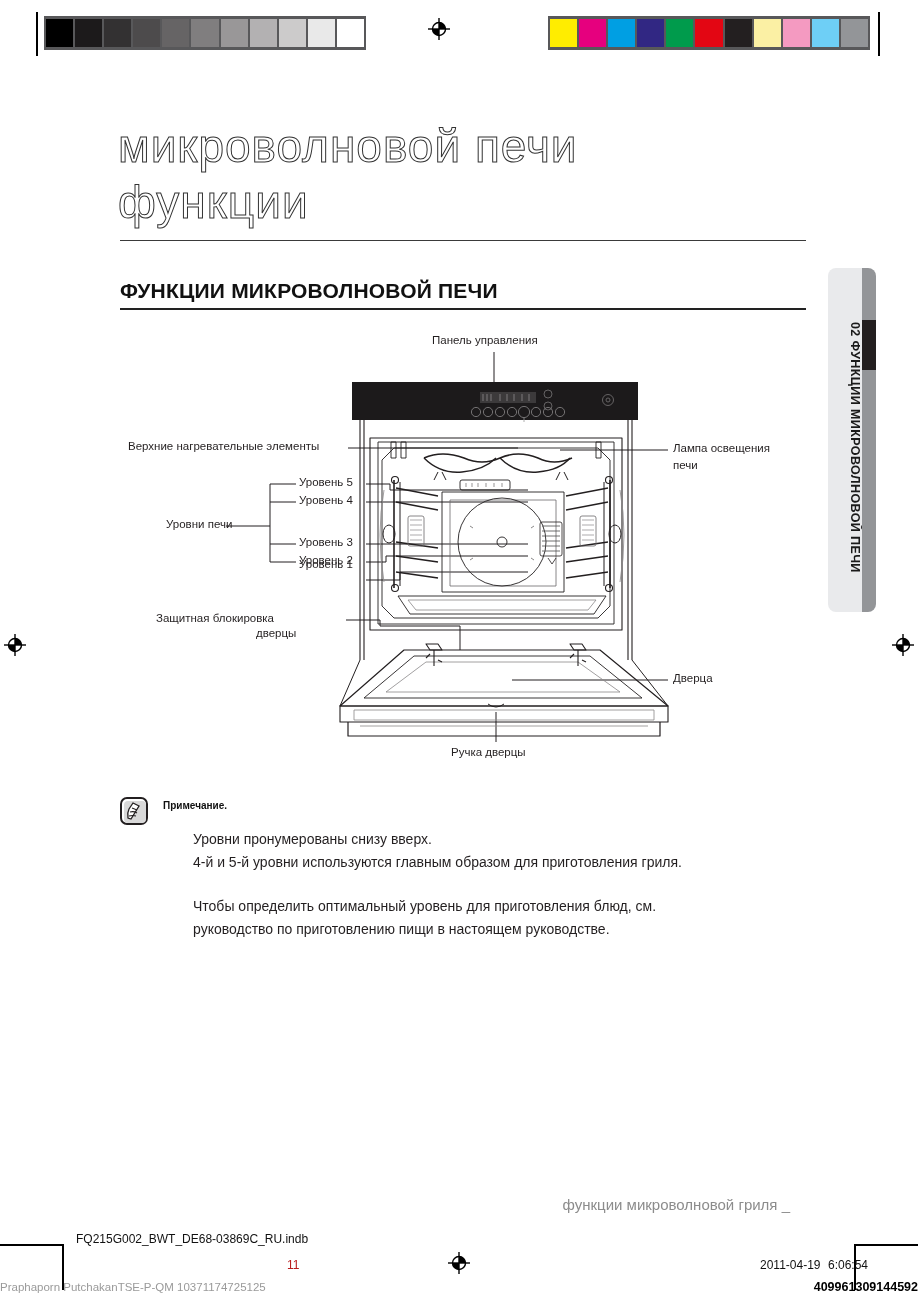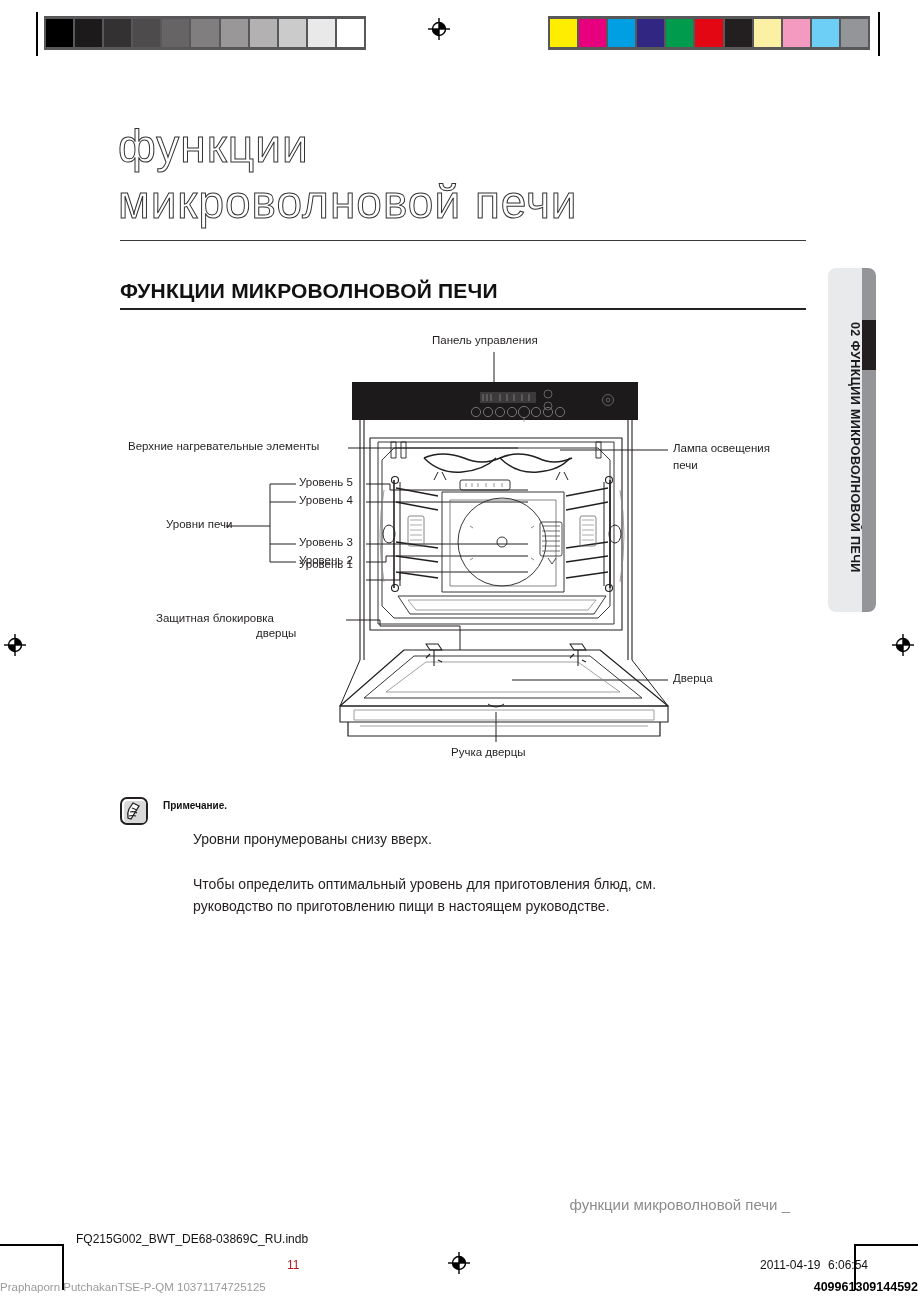--- a/index.html
+++ b/index.html
@@ -139,22 +139,22 @@
 <div class="abs reg" style="left:448px;top:1252px;">
   <svg width="22" height="22" viewBox="0 0 22 22">
     <circle cx="11" cy="11" r="6.5" fill="none" stroke="#000" stroke-width="1.4"></circle>
     <path d="M11 4.5 A6.5 6.5 0 0 1 17.5 11 L11 11 Z M11 17.5 A6.5 6.5 0 0 1 4.5 11 L11 11 Z" fill="#000"></path>
     <line x1="11" y1="0" x2="11" y2="22" stroke="#000" stroke-width="1.4"></line>
     <line x1="0" y1="11" x2="22" y2="11" stroke="#000" stroke-width="1.4"></line>
   </svg>
 </div>
 
 <div class="abs" id="title-block">
+  <div class="title-line">микроволновой печи</div>
   <div class="title-line">функции</div>
-  <div class="title-line">микроволновой печи</div>
 </div>
 <div class="abs" id="title-rule"></div>
 
 <div class="abs" id="section-heading">ФУНКЦИИ МИКРОВОЛНОВОЙ ПЕЧИ</div>
 <div class="abs" id="section-rule"></div>
 
 <div class="abs" id="side-tab">
   <div id="side-tab-text">02 ФУНКЦИИ МИКРОВОЛНОВОЙ ПЕЧИ</div>
 </div>
 <div class="abs" id="side-bar-gray"></div>
@@ -373,26 +373,27 @@
     <rect x="4" y="4" width="22" height="22" rx="4" fill="#d9d9d9" stroke="none"></rect>
     <path d="M13 6 L19 9 L11 22 L8 21 Q7 16 9 12 Z" fill="#ffffff" stroke="#231f20" stroke-width="1.3"></path>
     <path d="M12 11 L17 13" stroke="#231f20" stroke-width="1.1"></path>
     <path d="M10 15 Q14 14 17 16" stroke="#231f20" stroke-width="1.1" fill="none"></path>
     <path d="M9 19 Q13 18 16 19" stroke="#231f20" stroke-width="1.1" fill="none"></path>
   </svg>
 </div>
 <div class="abs" id="note-title">Примечание.</div>
 <div class="abs" id="note-body">
   <p>Уровни пронумерованы снизу вверх.</p>
+  <p>4-й и 5-й уровни используются главным образом для приготовления гриля.</p>
   <div class="gap"></div>
   <p>Чтобы определить оптимальный уровень для приготовления блюд, см.</p>
   <p>руководство по приготовлению пищи в настоящем руководстве.</p>
 </div>
 
-<div class="abs" id="running-footer">функции микроволновой печи _</div>
+<div class="abs" id="running-footer">функции микроволновой гриля _</div>
 
 <div class="crop" id="crop-tl-h"></div>
 <div class="crop" id="crop-tl-v"></div>
 <div class="crop" id="crop-tr-h"></div>
 <div class="crop" id="crop-tr-v"></div>
 
 <div class="abs" id="print-file">FQ215G002_BWT_DE68-03869C_RU.indb</div>
 <div class="abs" id="print-page">11</div>
 <div class="abs" id="print-user">Praphaporn PutchakanTSE-P-QM  10371174725125</div>
 <div class="abs" id="print-date">2011-04-19</div>

